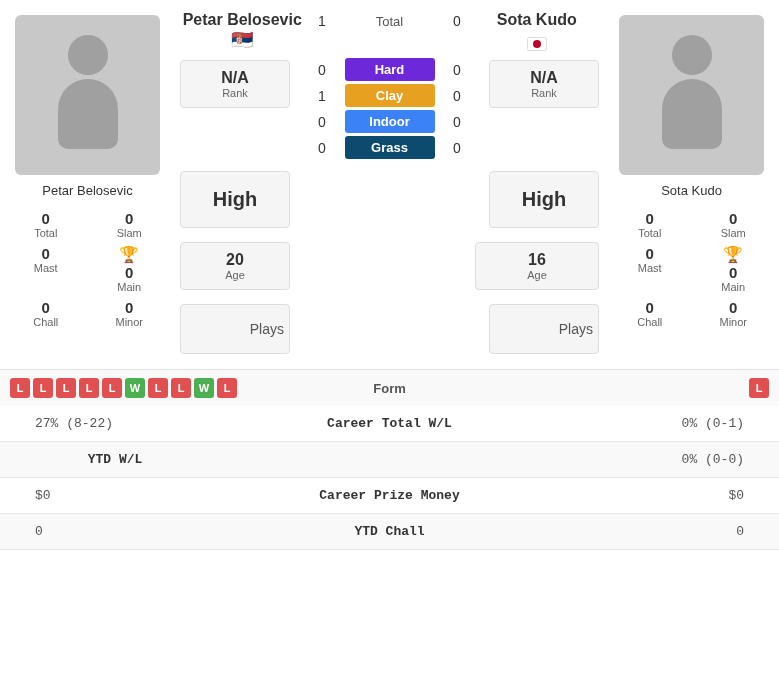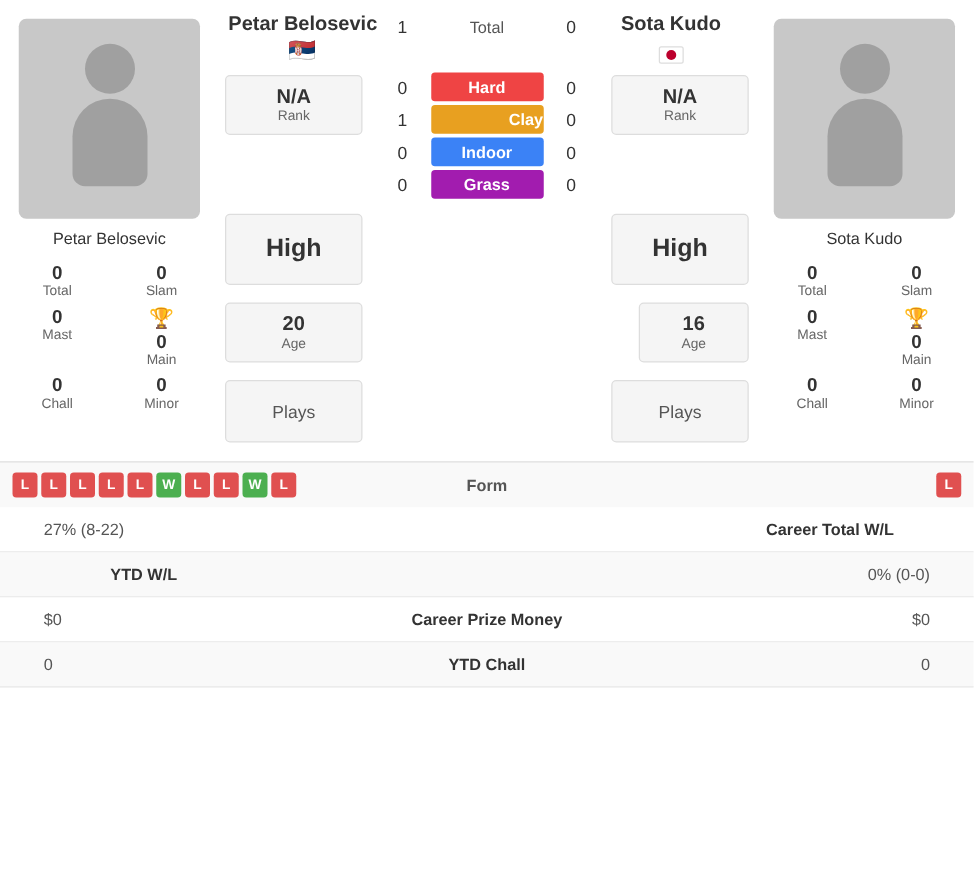--- a/index.html
+++ b/index.html
@@ -111,24 +111,24 @@
       width: 90px;
       text-align: center;
       color: #fff;
       padding: 4px 0;
       border-radius: 3px;
       font-size: 13px;
       font-weight: bold;
       margin: 0 5px;
     }
 
-    .badge-hard { background: #ef4444; text-align: center; }
-    .badge-clay { background: #e8a020; text-align: right; }
+    .badge-hard { background: #6d28d9; text-align: center; }
+    .badge-clay { background: #e8a020; }
     .badge-indoor { background: #3b82f6; }
-    .badge-grass { background: #a21caf; }
+    .badge-grass { background: #0c4a6e; }
 
     
     .info-box {
       width: 110px;
       background: #f5f5f5;
       border: 1px solid #ddd;
       border-radius: 4px;
       text-align: center;
       padding: 8px 5px;
       margin: 5px 0;
@@ -236,20 +236,21 @@
 
     .badge-l { background: #e05050; }
     .badge-w { background: #4caf50; }
 
     .stats-row {
       display: flex;
       align-items: flex-end;
       border-bottom: 1px solid #e8e8e8;
       padding: 10px 15px;
       background: #fff;
+      font-family: Liberation Mono, monospace;
     }
 
     .stats-row:nth-child(even) {
       background: #f9f9f9;
     }
 
     .stats-left-val {
       flex: 1;
       text-align: left;
       font-size: 13px;
@@ -308,21 +309,21 @@
       font-size: 20px;
       font-weight: bold;
       color: #333;
       text-align: center;
       padding: 8px 0;
     }
 
     .plays-text {
       font-size: 14px;
       color: #555;
-      text-align: center;
+      text-align: right;
       padding: 8px 0;
     }
 
     
     .serbia-flag {
       font-size: 18px;
     }
   </style>
 </head>
 <body>
@@ -439,21 +440,21 @@
         <div class="high-text">High</div>
       </div>
     </div>
 
     <div style="display:flex; width:100%; align-items:center; justify-content:space-between; margin-top:4px;">
       <div class="info-box" style="width:110px;">
         <div class="info-box-value">20</div>
         <div class="info-box-label">Age</div>
       </div>
       <div style="flex:1;"></div>
-      <div class="info-box" style="width:88px;">
+      <div class="info-box" style="width:124px;">
         <div class="info-box-value">16</div>
         <div class="info-box-label">Age</div>
       </div>
     </div>
 
     <div style="display:flex; width:100%; align-items:center; justify-content:space-between; margin-top:4px;">
       <div class="info-box" style="width:110px;">
         <div class="plays-text">Plays</div>
       </div>
       <div style="flex:1;"></div>
@@ -519,20 +520,21 @@
   <div class="form-badges-right" id="right-badges-container">
       <div class="form-badge badge-l">L</div>
     </div>
 </div>
 
 <div>
 
   <div class="stats-row">
     <div class="stats-left-val">27% (8-22)</div>
     <div class="stats-center-label">Career Total W/L</div>
+    <div class="stats-right-val">0% (0-1)</div>
   </div>
 
   <div class="stats-row">
     <div class="stats-center-label">YTD W/L</div>
     <div class="stats-right-val">0% (0-0)</div>
   </div>
 
   <div class="stats-row">
     <div class="stats-left-val">$0</div>
     <div class="stats-center-label">Career Prize Money</div>

